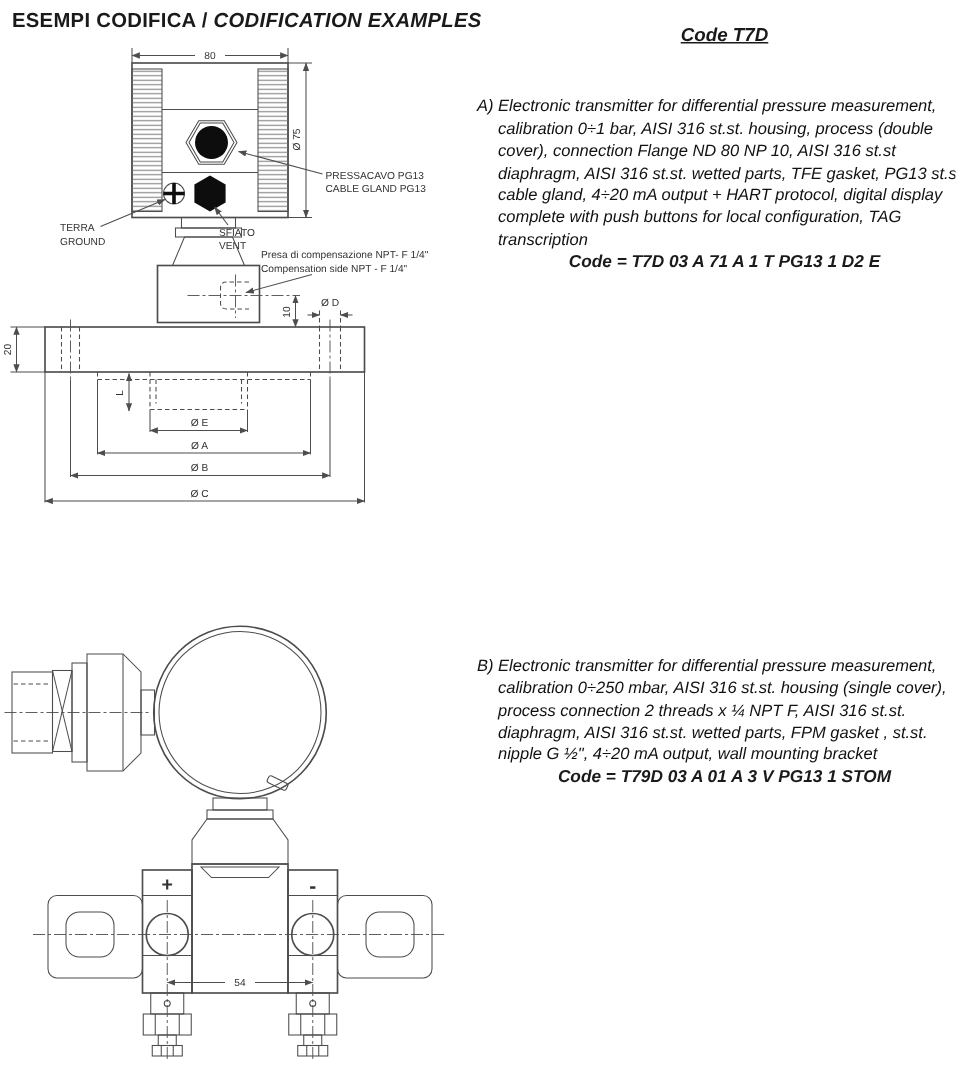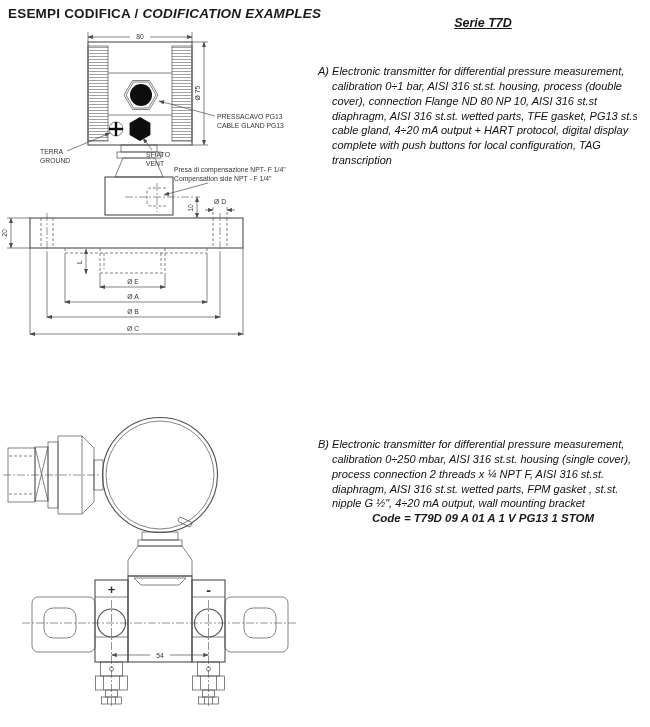--- a/index.html
+++ b/index.html
@@ -274,22 +274,23 @@
       <marker id="ae2" orient="auto" markerWidth="8" markerHeight="6" refX="7.5" refY="3">
         <path d="M0,0 L8,3 L0,6 z" fill="#4d4d4d"></path>
       </marker>
       <marker id="as2" orient="auto" markerWidth="8" markerHeight="6" refX="0.5" refY="3">
         <path d="M8,0 L0,3 L8,6 z" fill="#4d4d4d"></path>
       </marker>
     </defs>
   </svg>
 
   <div class="textcol" style="left:318px;top:16px;">
-    <div class="serie">Serie T7D</div>
+    <div class="serie">Code T7D</div>
     <div class="desc">A) Electronic transmitter for differential pressure measurement, calibration 0÷1 bar, AISI 316 st.st. housing, process (double cover), connection Flange ND 80 NP 10, AISI 316 st.st diaphragm, AISI 316 st.st. wetted parts, TFE gasket, PG13 st.st. cable gland, 4÷20 mA output + HART protocol, digital display complete with push buttons for local configuration, TAG transcription</div>
+    <div class="codeline">Code = T7D 03 A 71 A 1 T PG13 1 D2 E</div>
   </div>
 
   <div class="textcol" style="left:318px;top:403px;">
     <div class="desc">B) Electronic transmitter for differential pressure measurement, calibration 0÷250 mbar, AISI 316 st.st. housing (single cover), process connection 2 threads x ¼ NPT F, AISI 316 st.st. diaphragm, AISI 316 st.st. wetted parts, FPM gasket , st.st. nipple G ½", 4÷20 mA output,  wall mounting bracket</div>
-    <div class="codeline">Code = T79D 09 A 01 A 1 V PG13 1 STOM</div>
+    <div class="codeline">Code = T79D 03 A 01 A 3 V PG13 1 STOM</div>
   </div>
 
 </div>
 
 </body></html>

